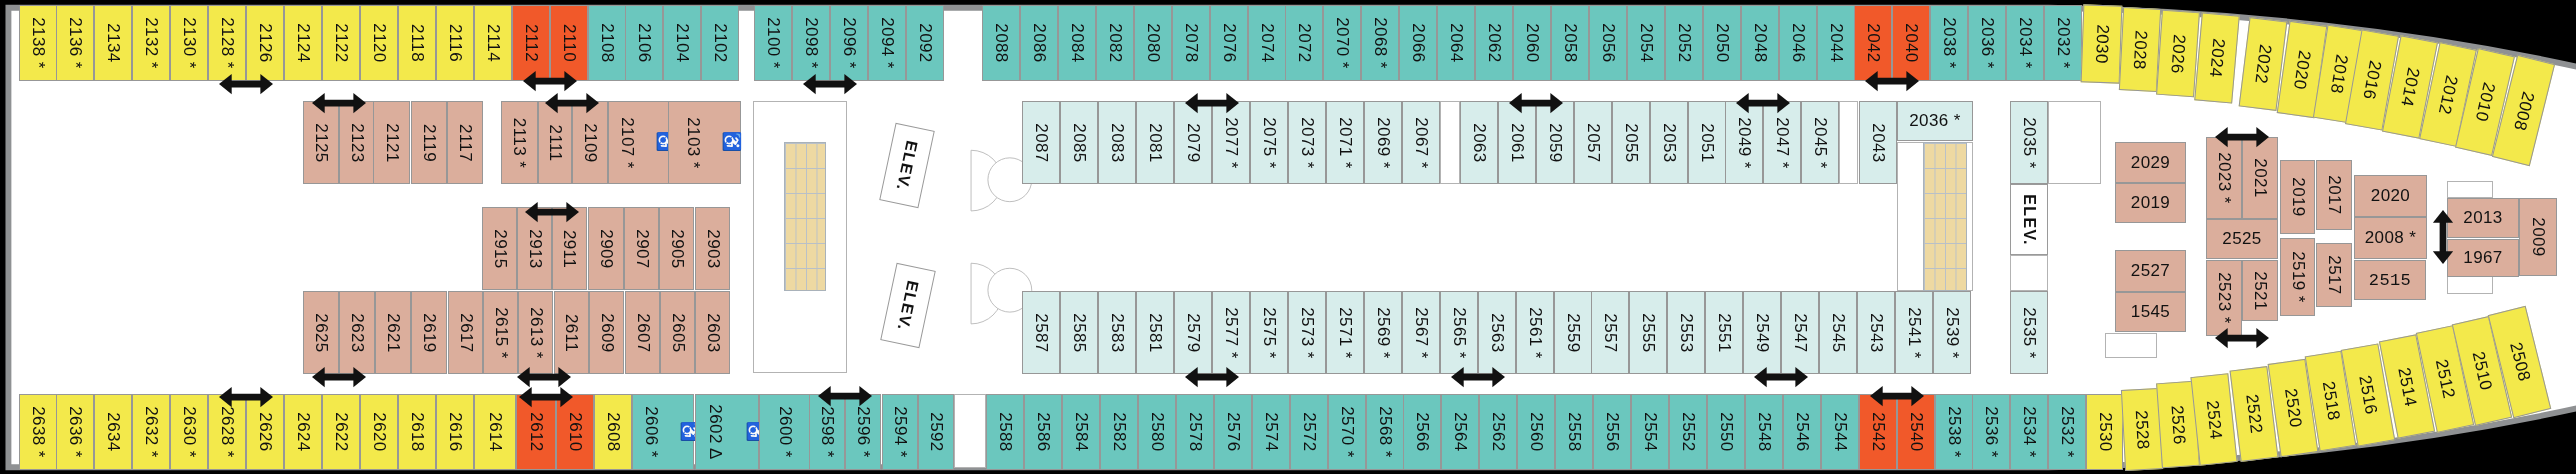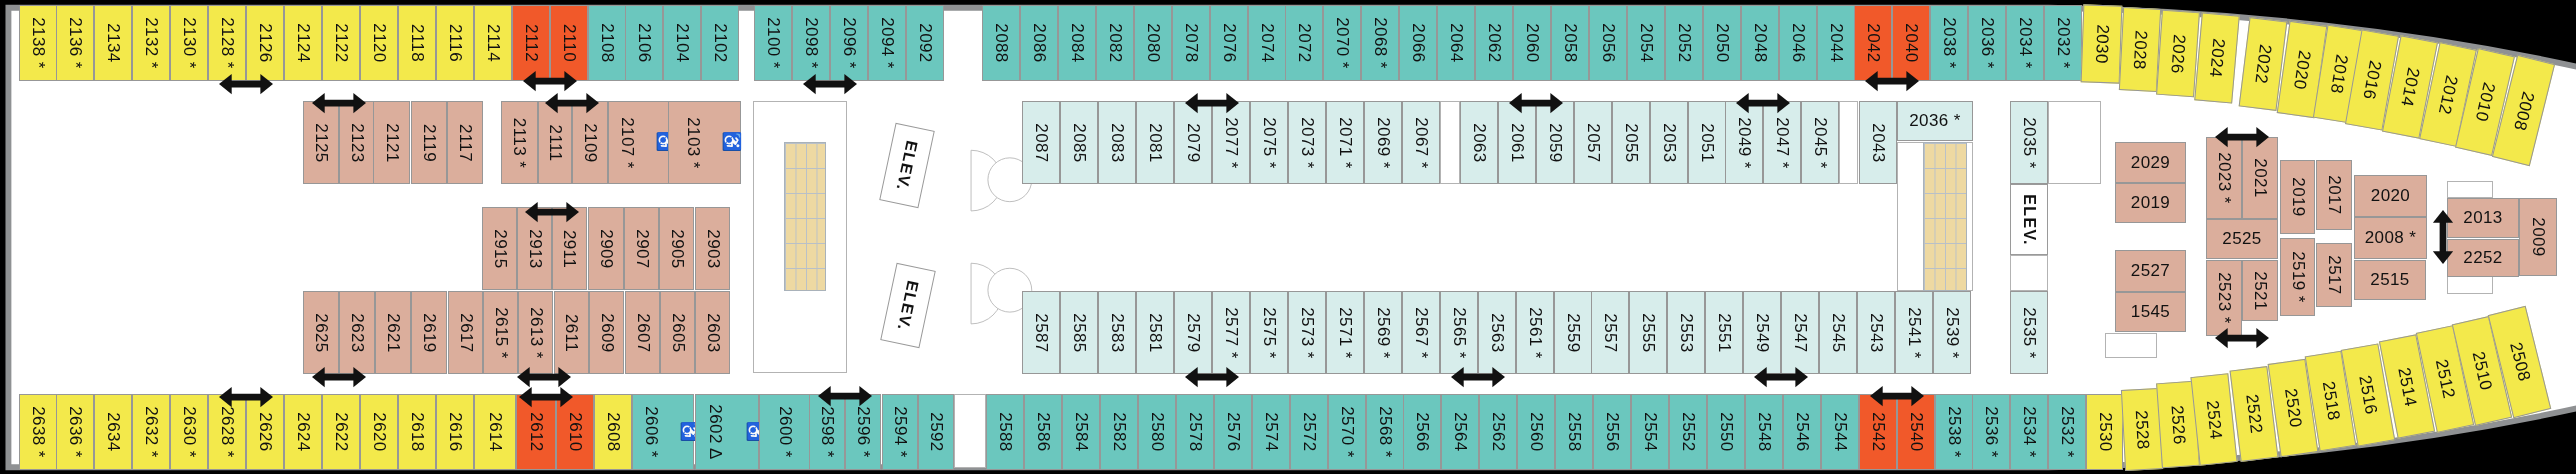--- a/index.html
+++ b/index.html
@@ -721,28 +721,28 @@
     </div>
     <div class="cabin" style="left: 2316px; top: 243px; width: 36px; height: 64px; background: rgb(219, 174, 156);">
       <span class="vlbl">2517</span>
     </div>
     <div class="cabin" style="left: 2354px; top: 175px; width: 73px; height: 42px; background: rgb(219, 174, 156);">
       <span class="hlbl">2020</span>
     </div>
     <div class="cabin" style="left: 2354px; top: 217px; width: 73px; height: 42px; background: rgb(219, 174, 156);">
       <span class="hlbl">2008 *</span>
     </div>
-    <div class="cabin" style="left: 2354px; top: 260px; width: 72px; height: 40px; background: rgb(219, 174, 156);">
+    <div class="cabin" style="left: 2354px; top: 260px; width: 72px; height: 40px; background: rgb(219, 174, 156); font-family: Liberation Mono, monospace;">
       <span class="hlbl">2515</span>
     </div>
     <div class="cabin" style="left: 2447px; top: 198px; width: 72px; height: 40px; background: rgb(219, 174, 156);">
       <span class="hlbl">2013</span>
     </div>
     <div class="cabin" style="left: 2447px; top: 239px; width: 72px; height: 38px; background: rgb(219, 174, 156);">
-      <span class="hlbl">2252</span>
+      <span class="hlbl">1967</span>
     </div>
     <div class="cabin" style="left: 2519px; top: 198px; width: 38px; height: 78px; background: rgb(219, 174, 156);">
       <span class="vlbl">2009</span>
     </div>
     <div class="arrow" style="left: 219px; top: 73px; width: 54px; height: 22px;">
       <svg width="54" height="22" viewBox="0 0 64 26">
         <path d="M13,13 H51" stroke="#111111" stroke-width="8"></path>
         <path d="M15,1 L0,13 L15,25 Z" fill="#111111"></path>
         <path d="M49,1 L64,13 L49,25 Z" fill="#111111"></path>
       </svg>

